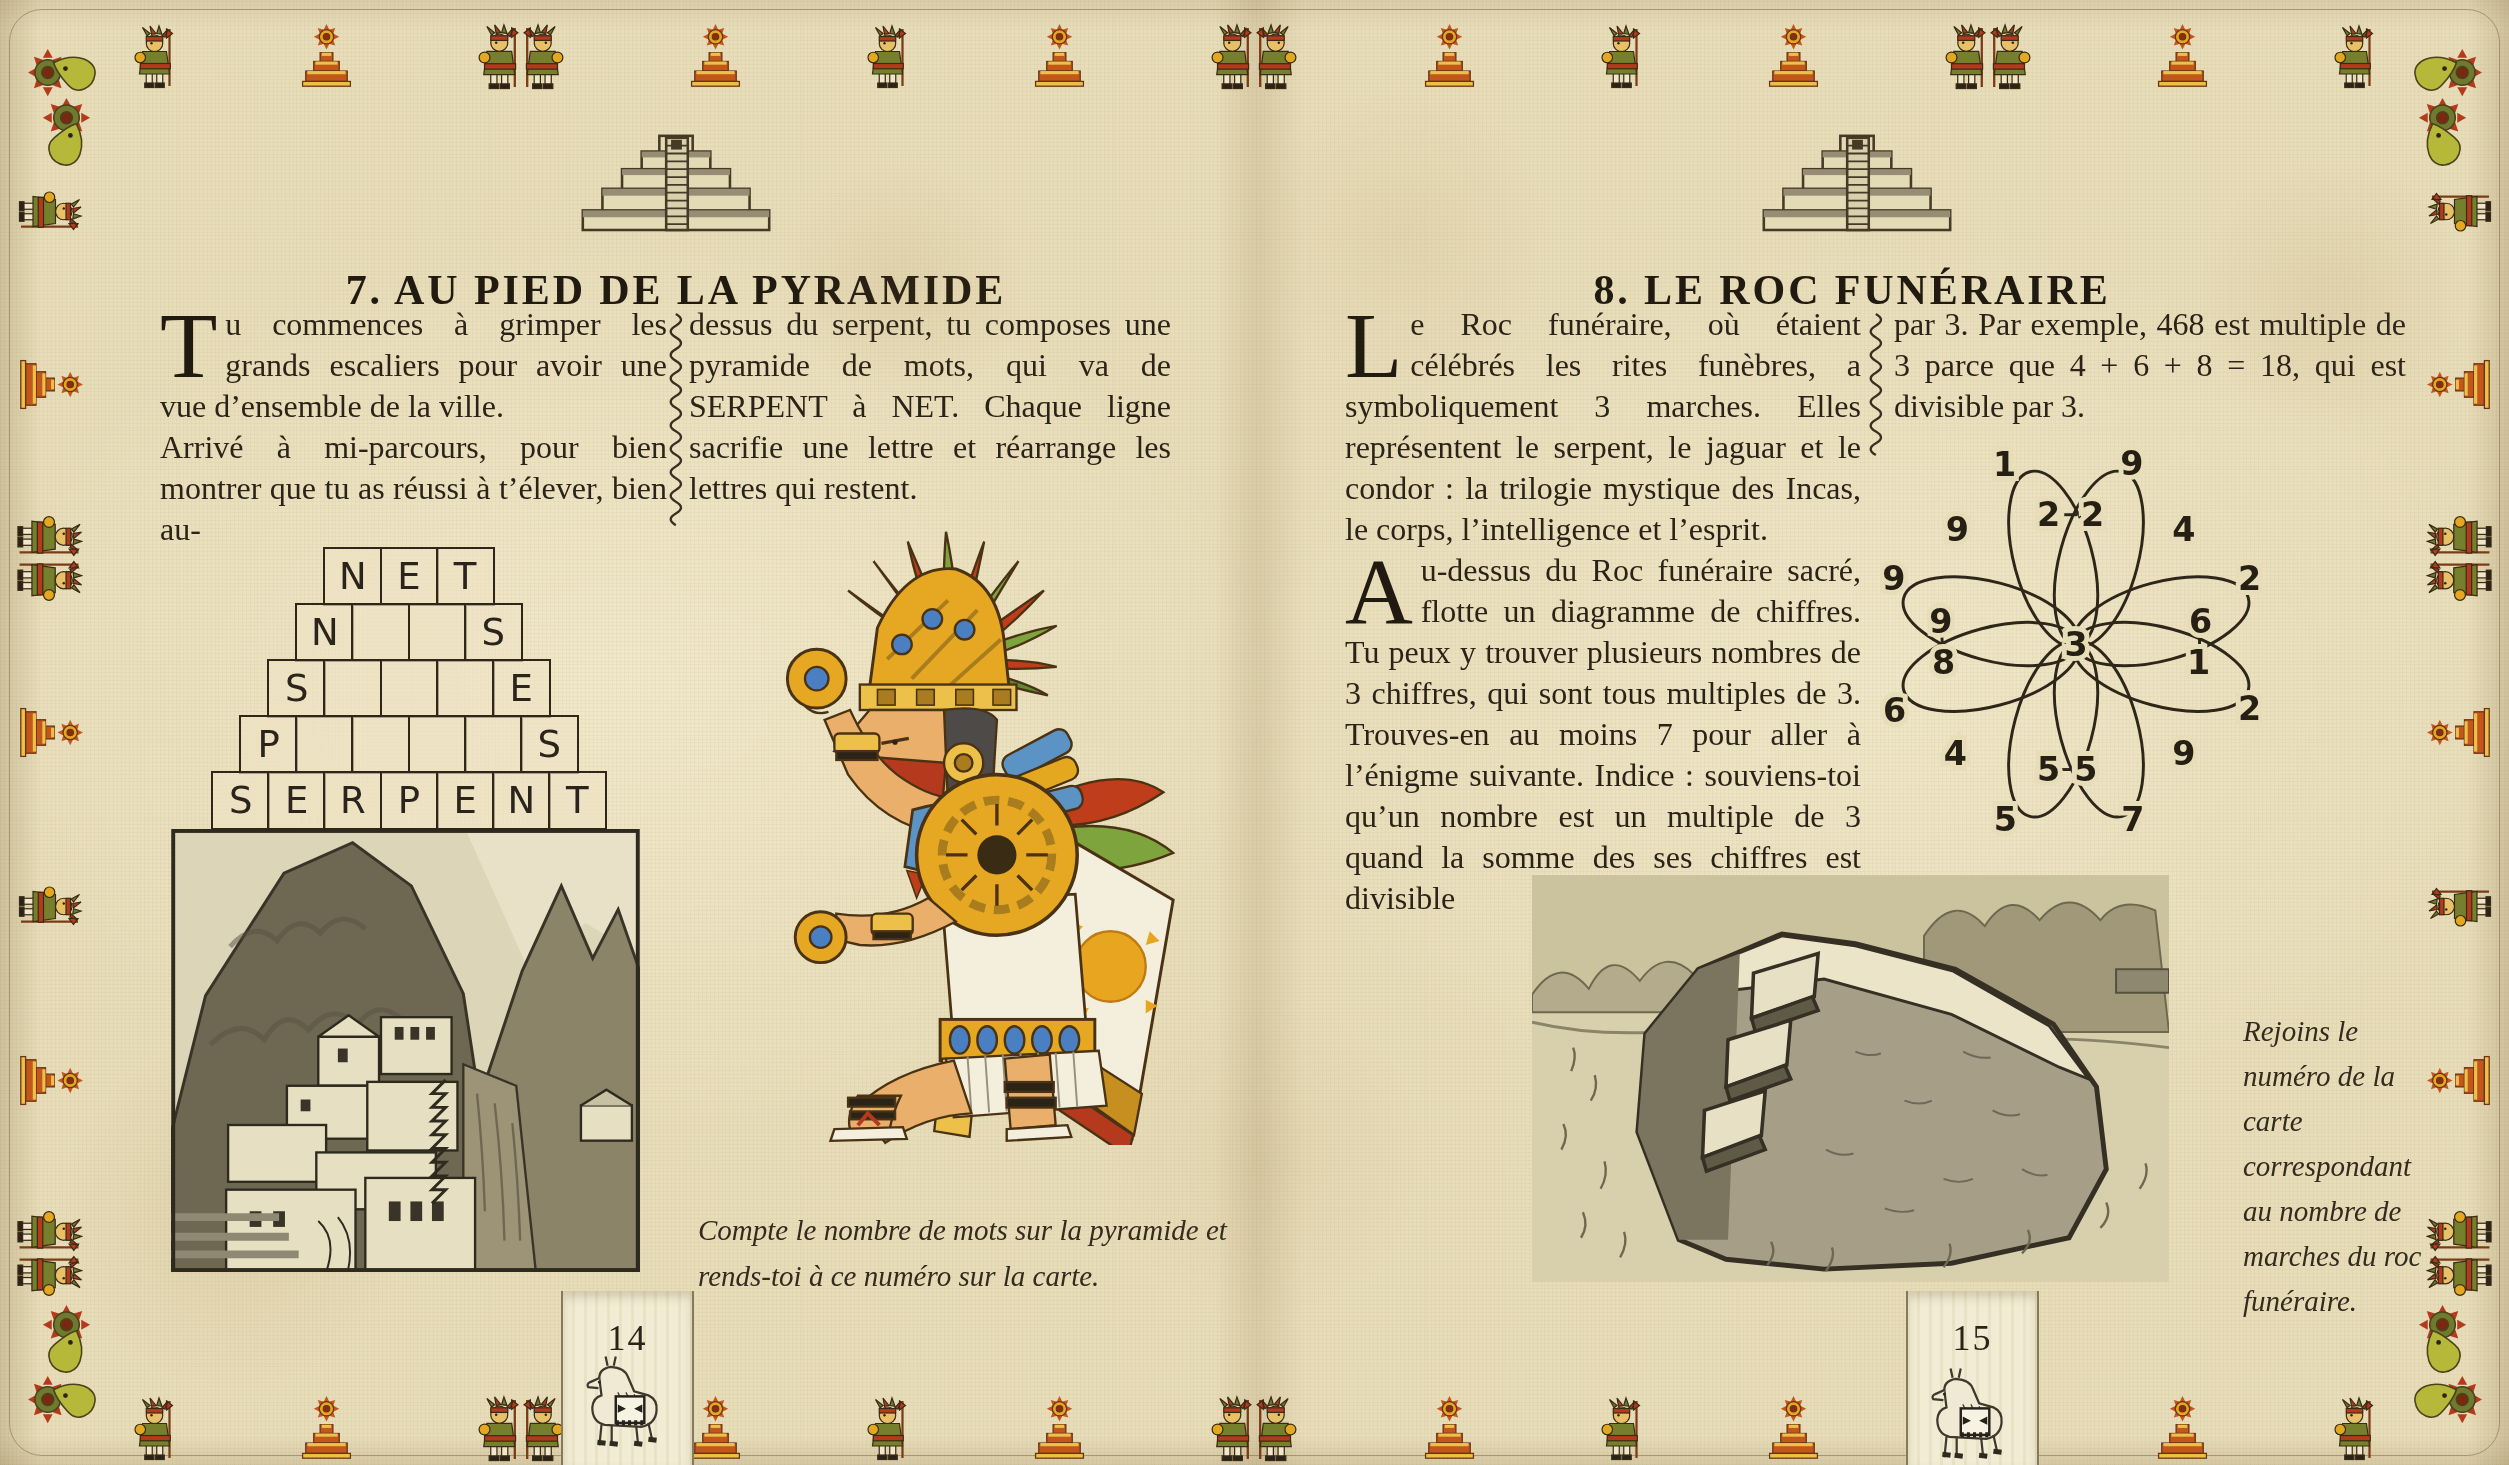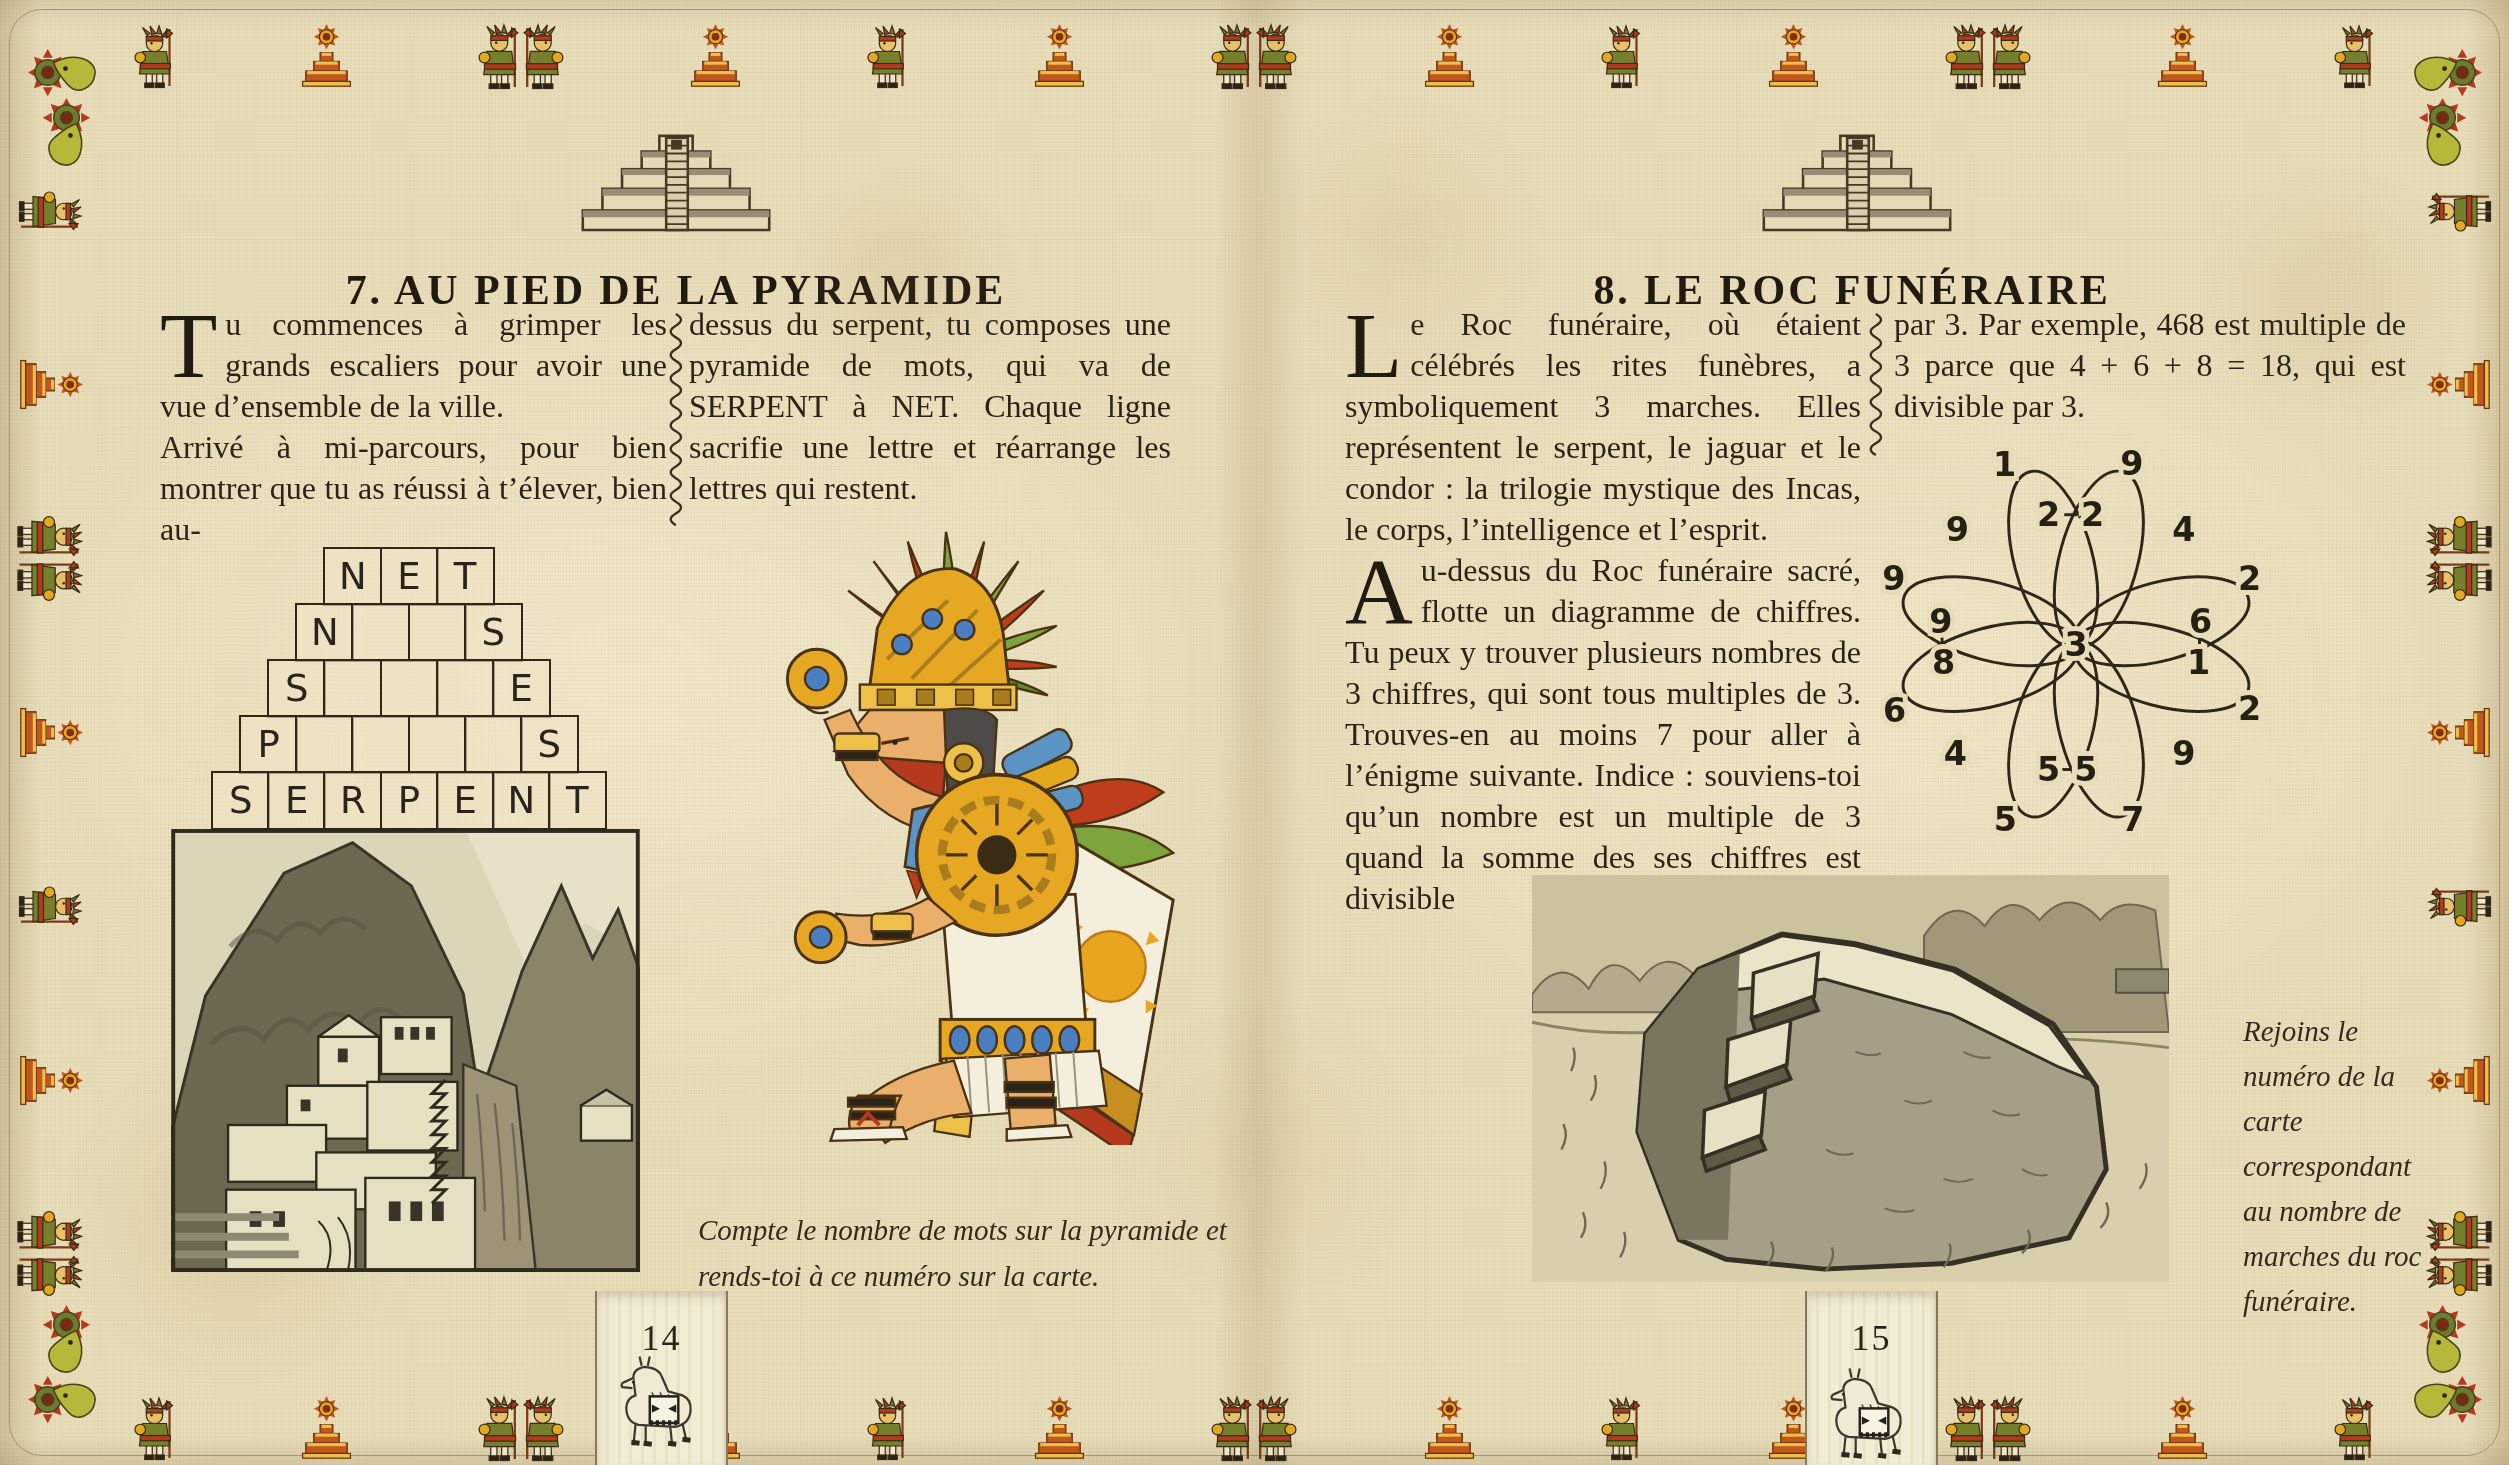--- a/index.html
+++ b/index.html
@@ -74,22 +74,22 @@
   .caption{position:absolute;font-style:italic;font-size:29px;line-height:46px;color:#332b1e;}
   #caption-left{left:698px;top:1178px;width:534px;}
   #caption-right{left:2243px;top:980px;width:192px;line-height:45px;}
 
   
   .tab{position:absolute;top:1291px;width:133px;height:174px;z-index:8;box-sizing:border-box;
     background:repeating-linear-gradient(90deg,#f2ecd4 0 8.8px,#e9e2c6 8.8px 11.8px);
     border-left:2px solid #857a5c;border-right:2px solid #857a5c;
     box-shadow:inset 0 5.9px 9.8px rgba(120,100,60,.25);
     display:flex;flex-direction:column;align-items:center;}
-  #tab-left{left:595px;align-items:center;}
-  #tab-right{left:1805px;gap:12px;}
+  #tab-left{left:561px;align-items:center;}
+  #tab-right{left:1906px;gap:12px;}
   .pagenum{margin-top:25.5px;font-size:36px;letter-spacing:2px;color:#2b2318;font-family:"Liberation Serif",serif;}
   .tab svg{margin-top:-5.9px;}
 
   .dg-num{font-family:"DejaVu Sans",sans-serif;font-weight:bold;font-size:34px;fill:#262014;
     paint-order:stroke;stroke:#e8ddb9;stroke-width:10px;text-anchor:middle;}
 </style>
 </head>
 <body>
 
 <div id="canvas">

